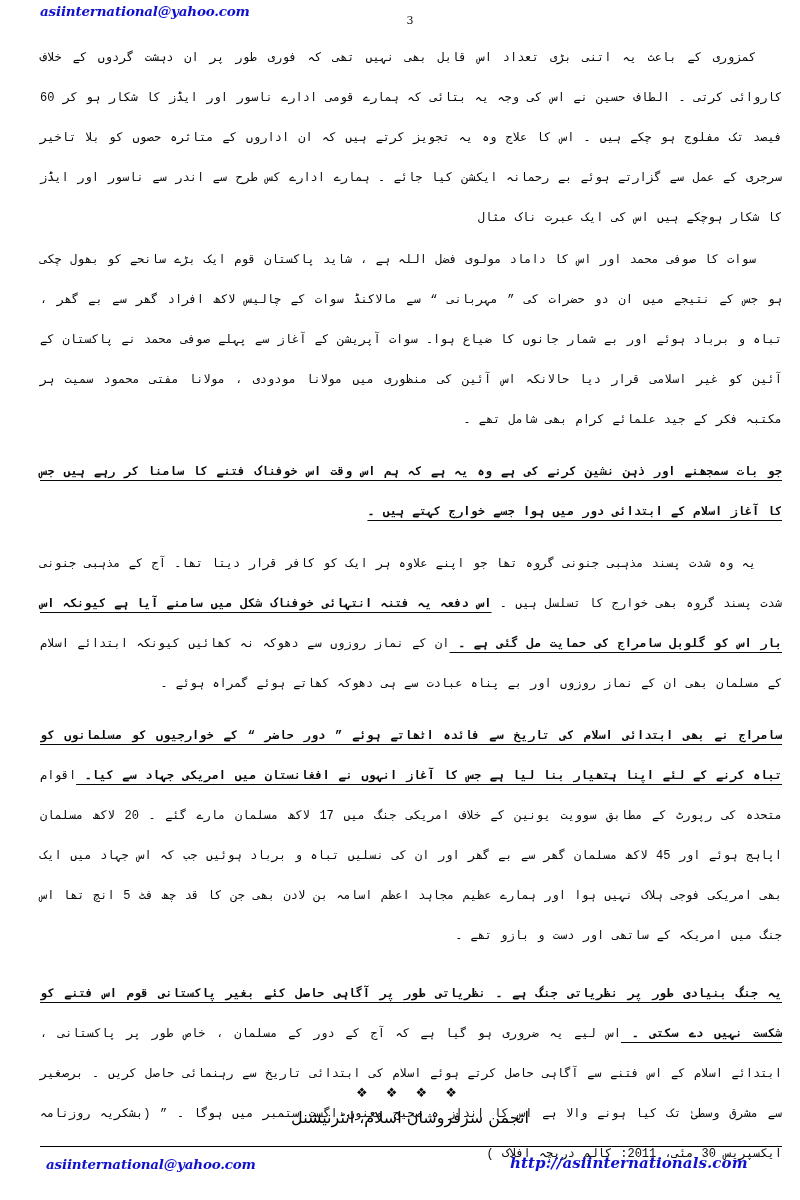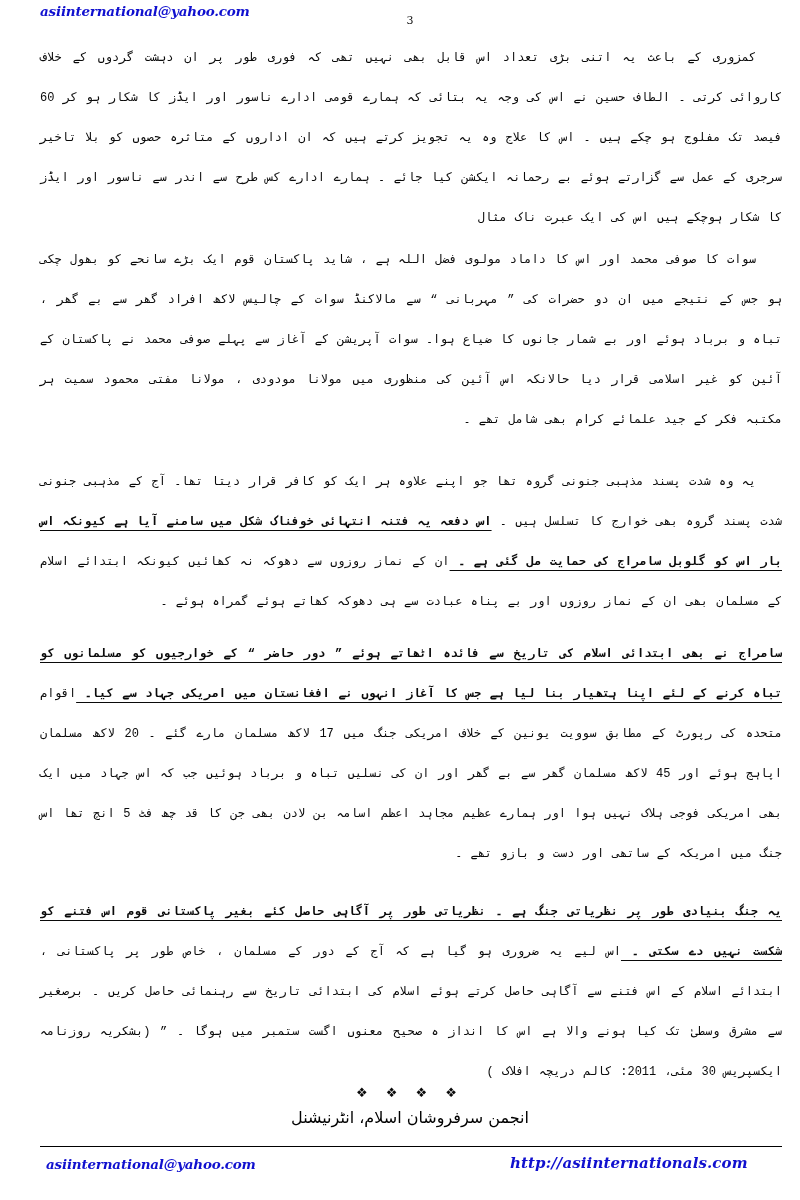--- a/index.html
+++ b/index.html
@@ -166,20 +166,21 @@
   </div>
 
   <div class="body-area">
 
     <p class="para indent">کمزوری کے باعث یہ اتنی بڑی تعداد اس قابل بھی نہیں تھی کہ فوری طور پر ان دہشت گردوں کے خلاف کاروائی کرتی ۔ الطاف حسین نے اس کی وجہ یہ بتائی کہ ہمارے قومی ادارے ناسور اور ایڈز کا شکار ہو کر 60 فیصد تک مفلوج ہو چکے ہیں ۔ اس کا علاج وہ یہ تجویز کرتے ہیں کہ ان اداروں کے متاثرہ حصوں کو بلا تاخیر سرجری کے عمل سے گزارتے ہوئے بے رحمانہ ایکشن کیا جائے ۔ ہمارے ادارے کس طرح سے اندر سے ناسور اور ایڈز کا شکار ہوچکے ہیں اس کی ایک عبرت ناک مثال</p>
 
     <p class="para indent">سوات کا صوفی محمد اور اس کا داماد مولوی فضل اللہ ہے ، شاید پاکستان قوم ایک بڑے سانحے کو بھول چکی ہو جس کے نتیجے میں ان دو حضرات کی ” مہربانی “ سے مالاکنڈ سوات کے چالیس لاکھ افراد گھر سے بے گھر ، تباہ و برباد ہوئے اور بے شمار جانوں کا ضیاع ہوا۔ سوات آپریشن کے آغاز سے پہلے صوفی محمد نے پاکستان کے آئین کو غیر اسلامی قرار دیا حالانکہ اس آئین کی منظوری میں مولانا مودودی ، مولانا مفتی محمود سمیت ہر مکتبہ فکر کے جید علمائے کرام بھی شامل تھے ۔</p>
 
     <div class="spacer-sm"></div>
 
+    <p class="para emph">جو بات سمجھنے اور ذہن نشین کرنے کی ہے وہ یہ ہے کہ ہم اس وقت اس خوفناک فتنے کا سامنا کر رہے ہیں جس کا آغاز اسلام کے ابتدائی دور میں ہوا جسے خوارج کہتے ہیں ۔</p>
 
     <div class="spacer-sm"></div>
 
     <p class="para indent">
       <span>یہ وہ شدت پسند مذہبی جنونی گروہ تھا جو اپنے علاوہ ہر ایک کو کافر قرار دیتا تھا۔ آج کے مذہبی جنونی شدت پسند گروہ بھی خوارج کا تسلسل ہیں ۔ </span><span class="emph-run">اس دفعہ یہ فتنہ انتہائی خوفناک شکل میں سامنے آیا ہے کیونکہ اس بار اس کو گلوبل سامراج کی حمایت مل گئی ہے ۔ </span><span>ان کے نماز روزوں سے دھوکہ نہ کھائیں کیونکہ ابتدائے اسلام کے مسلمان بھی ان کے نماز روزوں اور بے پناہ عبادت سے ہی دھوکہ کھاتے ہوئے گمراہ ہوئے ۔</span>
     </p>
 
     <div class="spacer-sm"></div>
 
     <p class="para">

